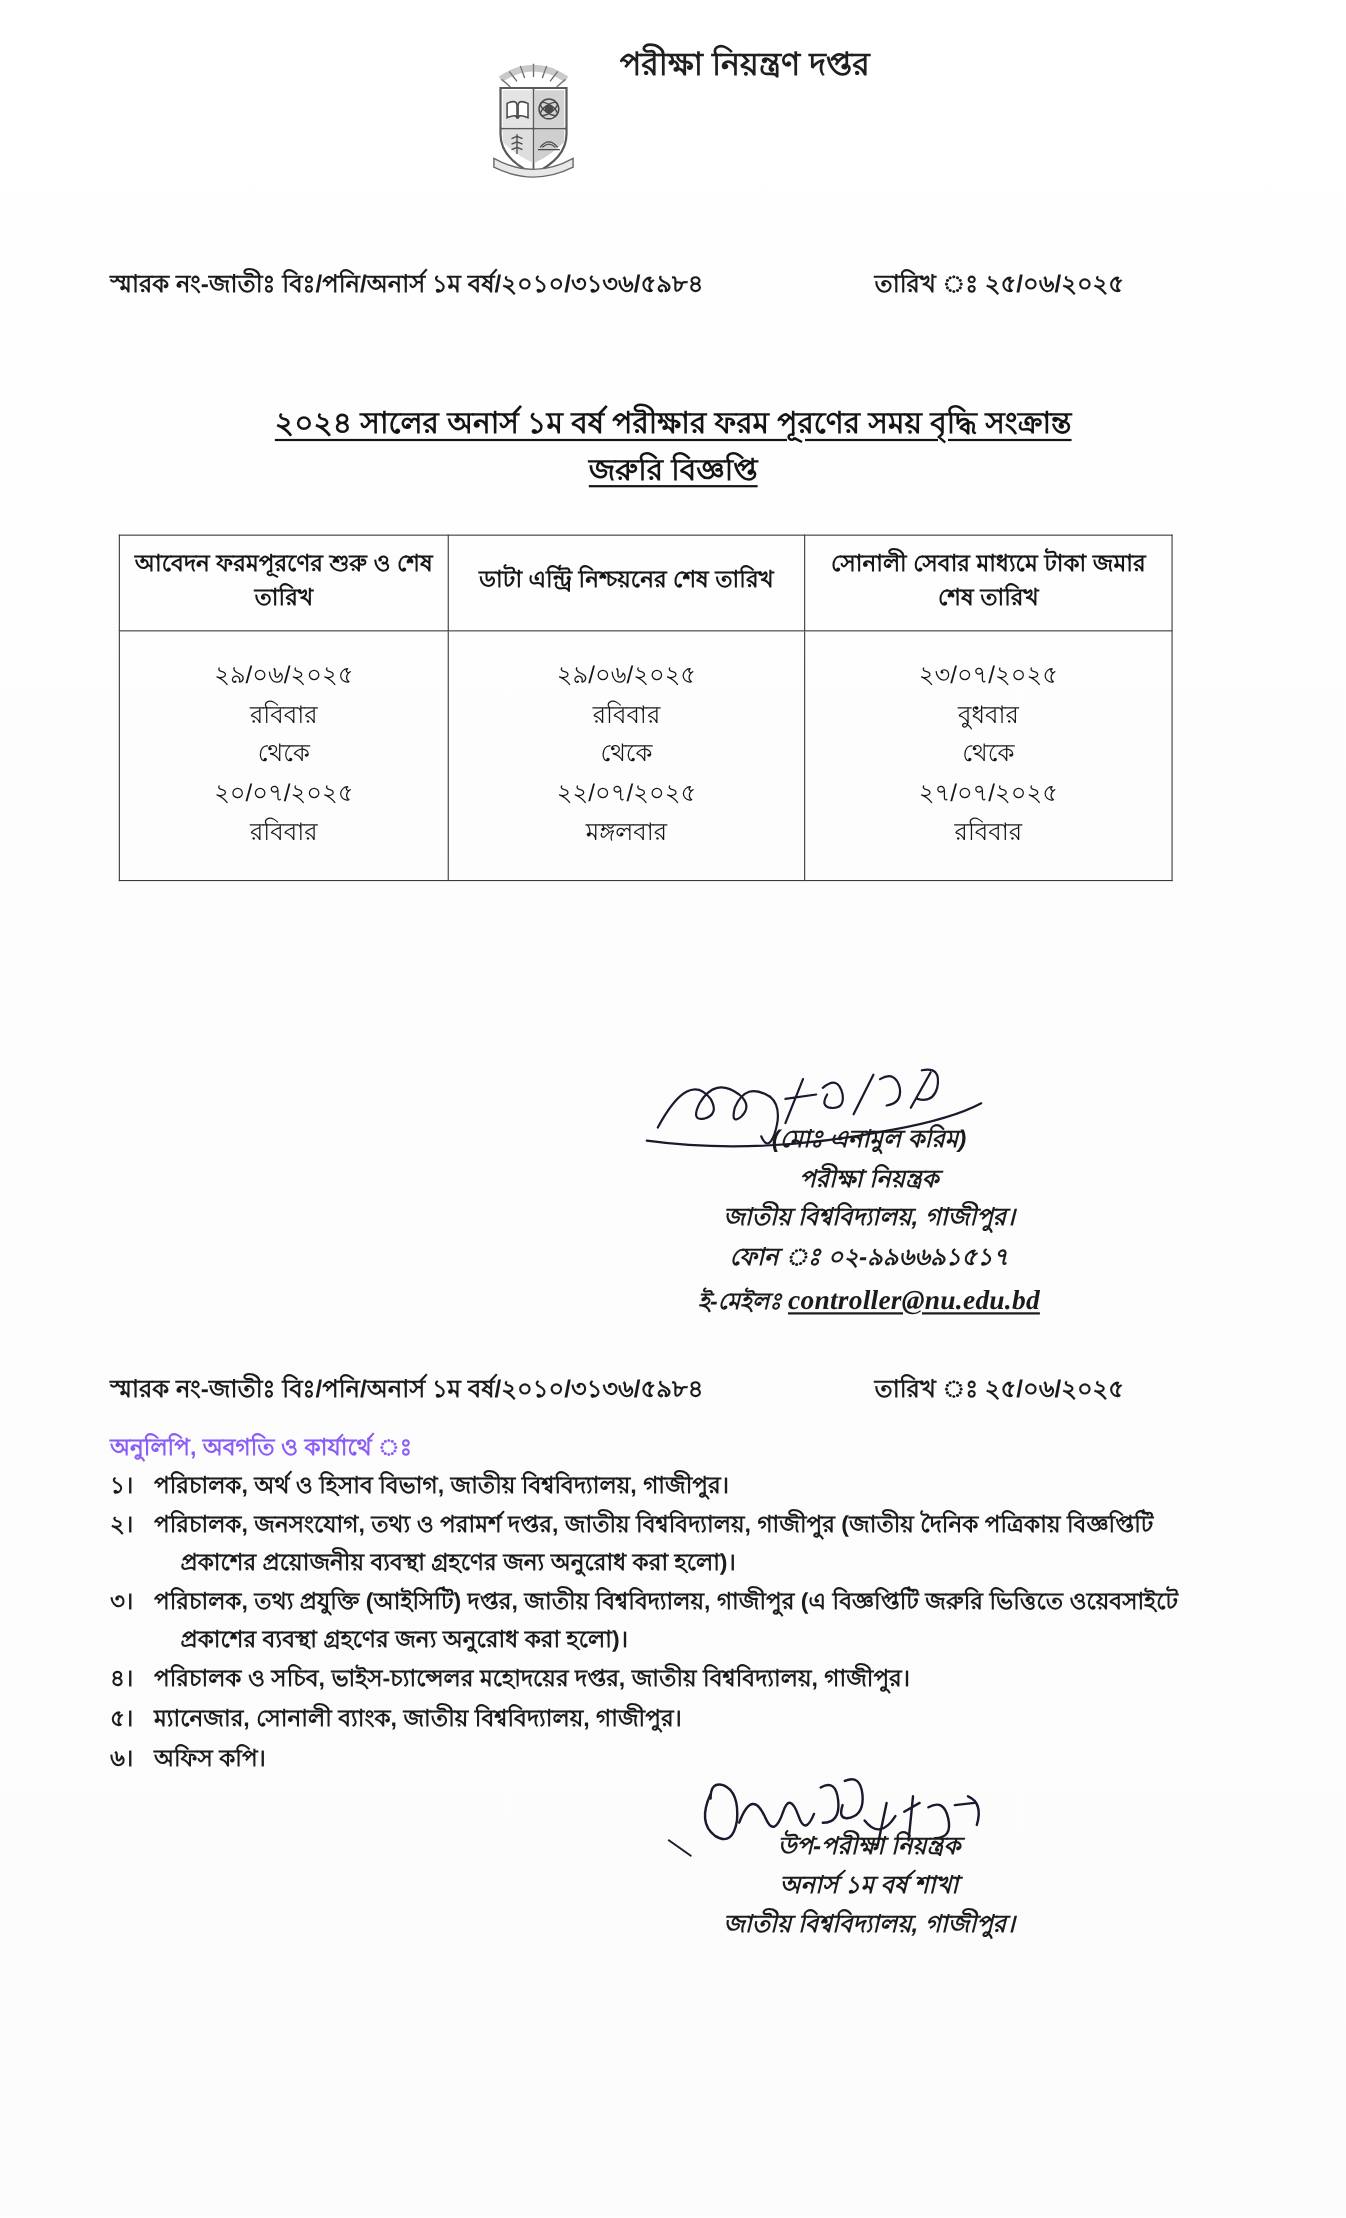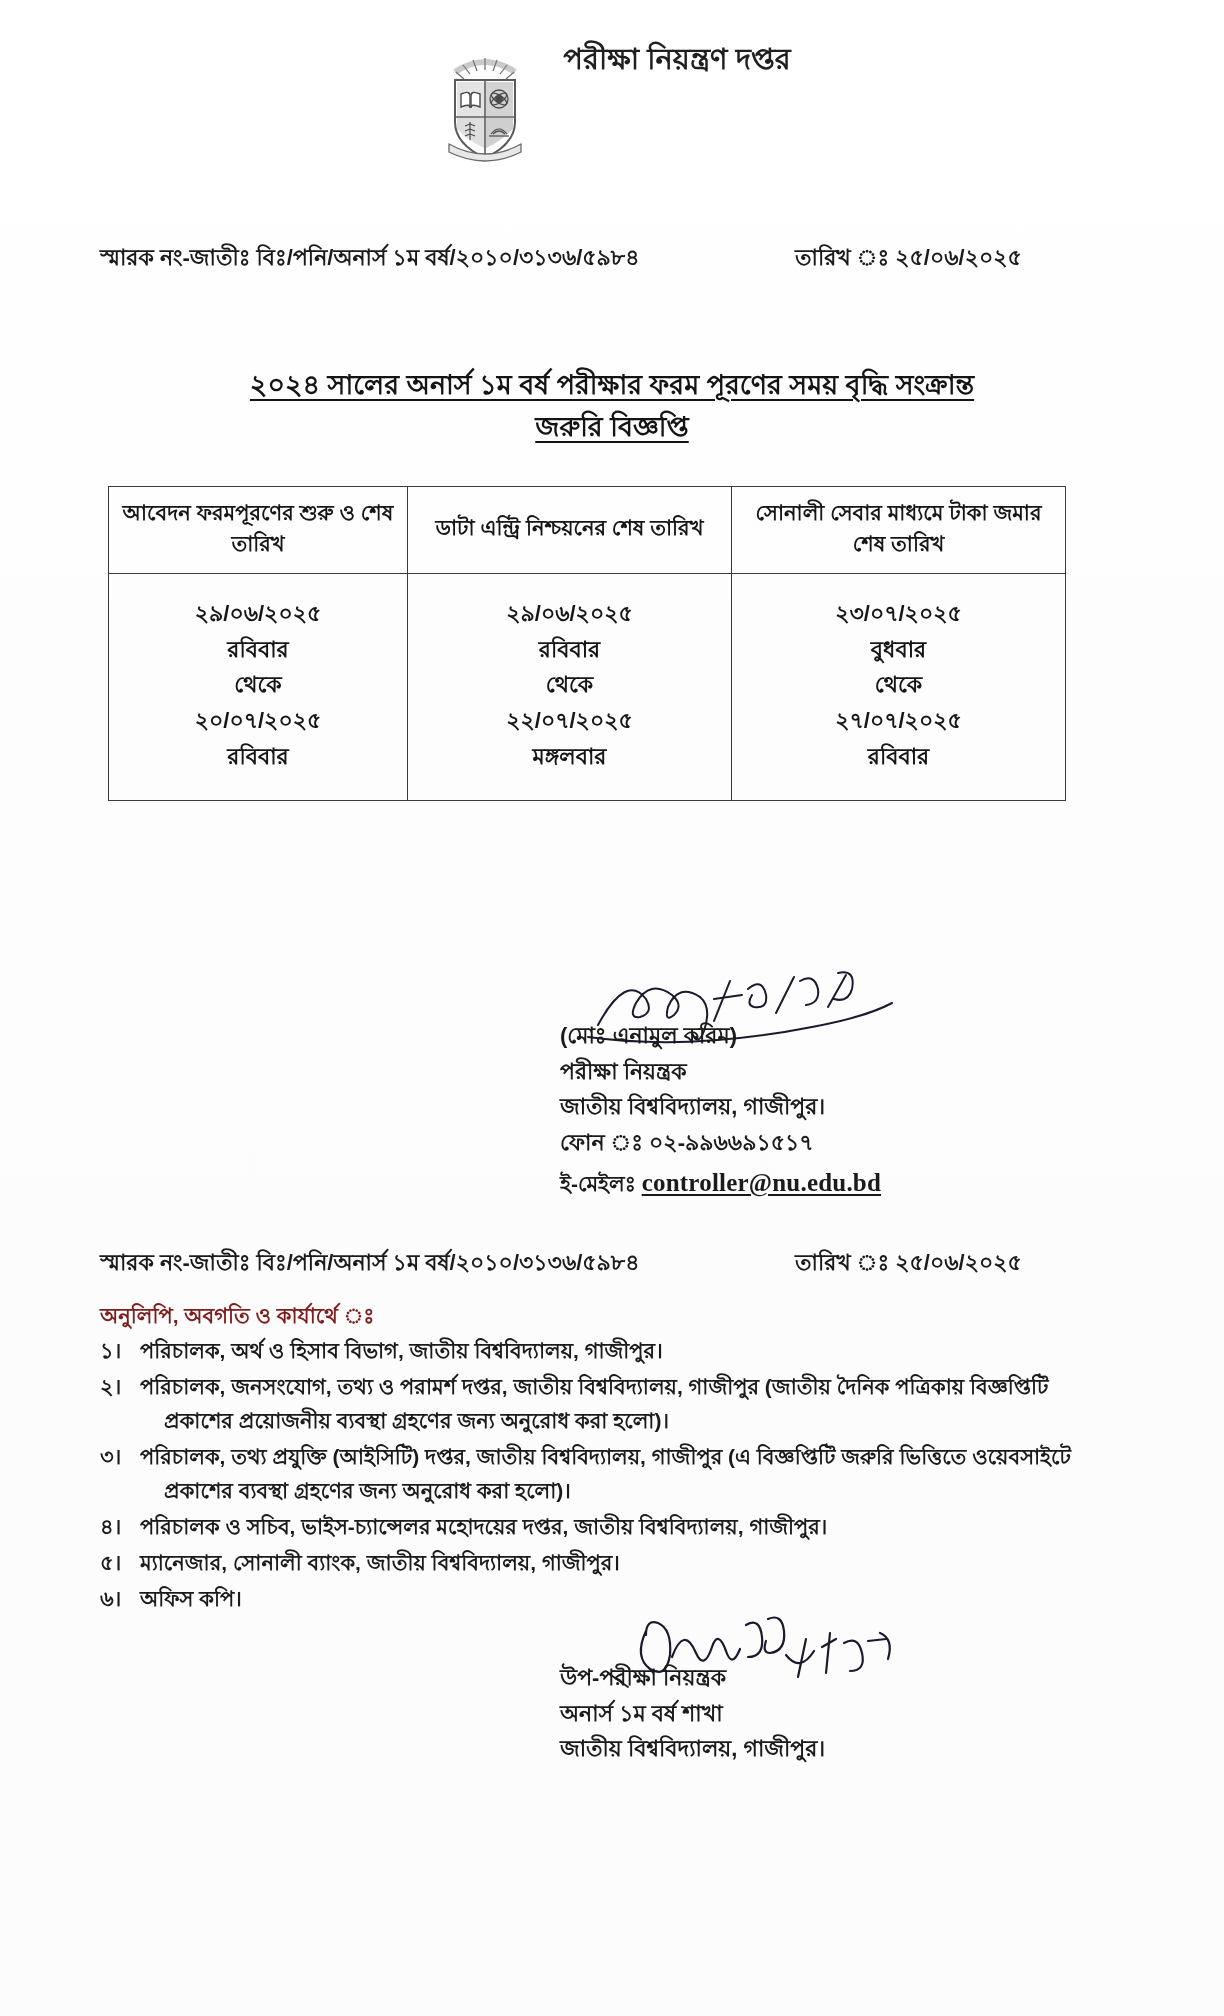--- a/index.html
+++ b/index.html
@@ -130,21 +130,21 @@
   }
   .notice-table th {
     font-size: 21px;
     font-weight: 700;
     line-height: 1.5;
     height: 70px;
     padding: 6px 8px 10px;
   }
   .notice-table td {
     font-size: 22px;
-    font-weight: 700;
+    font-weight: 400;
     line-height: 1.62;
     padding: 22px 8px 26px;
   }
   .notice-table td span { display: block; }
   .col-a { width: 282px; }
   .col-b { width: 307px; }
   .col-c { width: 317px; }
 
   
   .body-para {
@@ -155,24 +155,26 @@
     font-size: 22px;
     font-weight: 700;
     line-height: 1.85;
     color: #1b1b1b;
   }
   .body-para .p-line { display: block; white-space: nowrap; }
 
   
   .sign-block {
     position: absolute;
+    text-align: center;
     font-size: 22px;
     font-weight: 700;
     line-height: 1.62;
     color: #1b1b1b;
+    font-style: italic;
   }
   #sign-top {
     left: 560px;
     top: 1018px;
     width: 460px;
   }
   #sign-bottom {
     left: 560px;
     top: 1660px;
     width: 460px;
@@ -200,21 +202,21 @@
   #scrawl-top { left: 580px; top: 955px; }
   #scrawl-bottom { left: 600px; top: 1595px; }
 
   
   .dist-heading {
     position: absolute;
     left: 100px;
     top: 1300px;
     font-size: 21px;
     font-weight: 700;
-    color: #7f1d1d;
+    color: #8b5cf6;
     white-space: nowrap;
   }
   .dist-list {
     position: absolute;
     left: 100px;
     top: 1334px;
     width: 1030px;
     font-size: 21px;
     font-weight: 700;
     line-height: 1.62;

